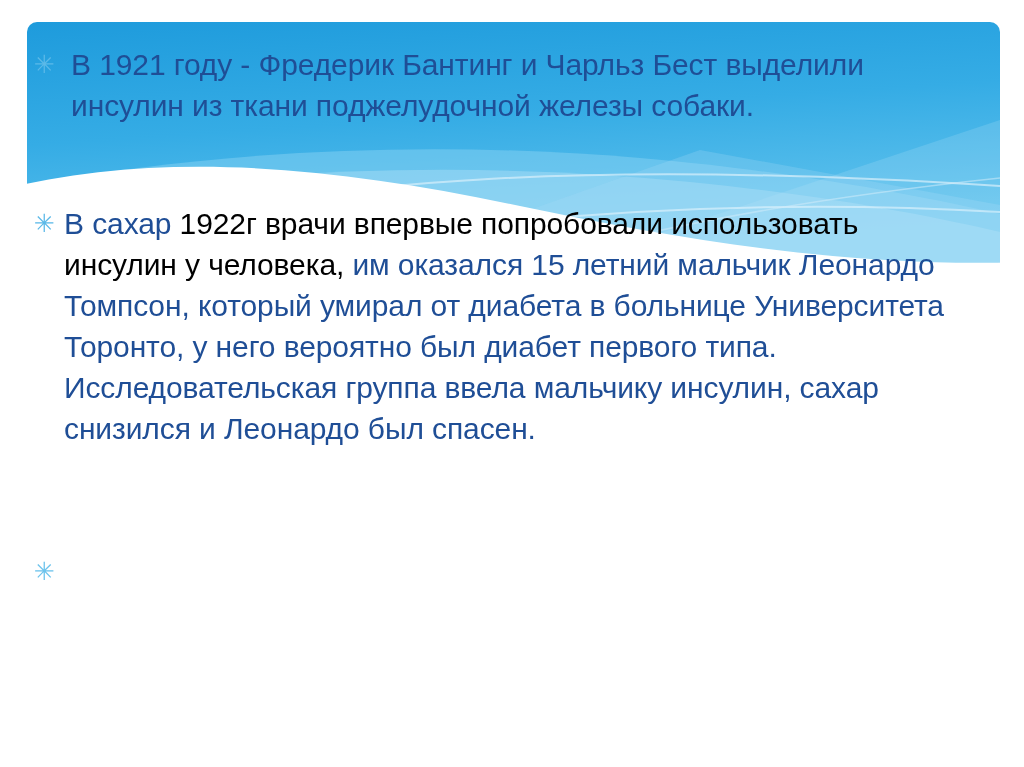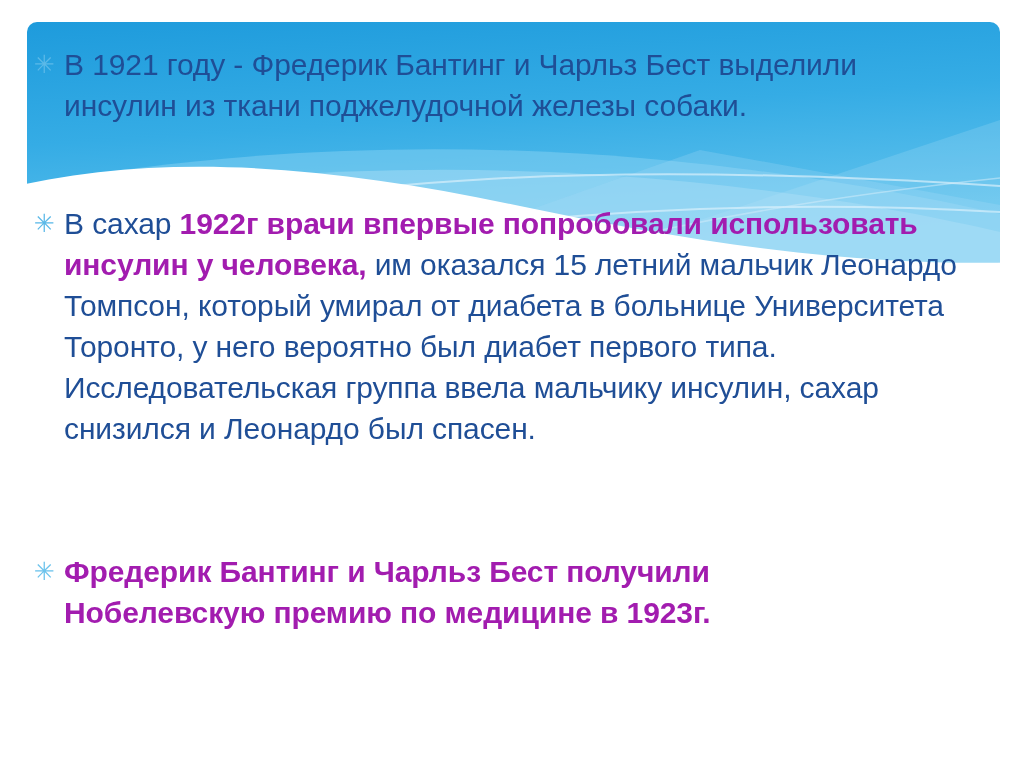--- a/index.html
+++ b/index.html
@@ -70,26 +70,26 @@
   .bullet-text {
     flex: 1 1 auto;
     color: #1F4E96;
     font-size: 30px;
     line-height: 41px;
     letter-spacing: -0.1px;
     font-family: "Liberation Sans", sans-serif;
     font-weight: 400;
   }
   .bullet-text b {
-    font-weight: 700;
-    color: #a21caf;
+    font-weight: 400;
+    color: #000000;
   }
 
   #bullet-1 { top: 44px; }
-  #bullet-1 .bullet-text { max-width: 820px; }
+  #bullet-1 .bullet-text { max-width: 820px; margin-left: 7px; }
 
   #bullet-2 { top: 203px; }
   #bullet-2 .bullet-text { max-width: 900px; }
 
   #bullet-3 { top: 551px; }
   #bullet-3 .bullet-text { max-width: 830px; font-weight: 700; }
 </style>
 </head>
 <body>
 
@@ -137,17 +137,16 @@
       <span class="bullet-text">В 1921 году - Фредерик Бантинг и Чарльз Бест выделили инсулин из ткани поджелудочной железы собаки.</span>
     </div>
 
     <div class="bullet-row b2" id="bullet-2">
       <span class="bullet-mark">✳</span>
       <span class="bullet-text"><span>В сахар </span><b>1922г врачи впервые попробовали использовать инсулин у человека,</b><span> им оказался 15 летний мальчик Леонардо Томпсон, который умирал от диабета в больнице Университета Торонто, у него вероятно был диабет первого типа. Исследовательская группа ввела мальчику инсулин, сахар снизился и Леонардо был спасен.</span></span>
     </div>
 
     <div class="bullet-row b3" id="bullet-3">
       <span class="bullet-mark">✳</span>
-      <span class="bullet-text"><b>Фредерик Бантинг и Чарльз Бест получили Нобелевскую премию по медицине в 1923г.</b></span>
     </div>
 
   </div>
 </div>
 
 </body></html>

